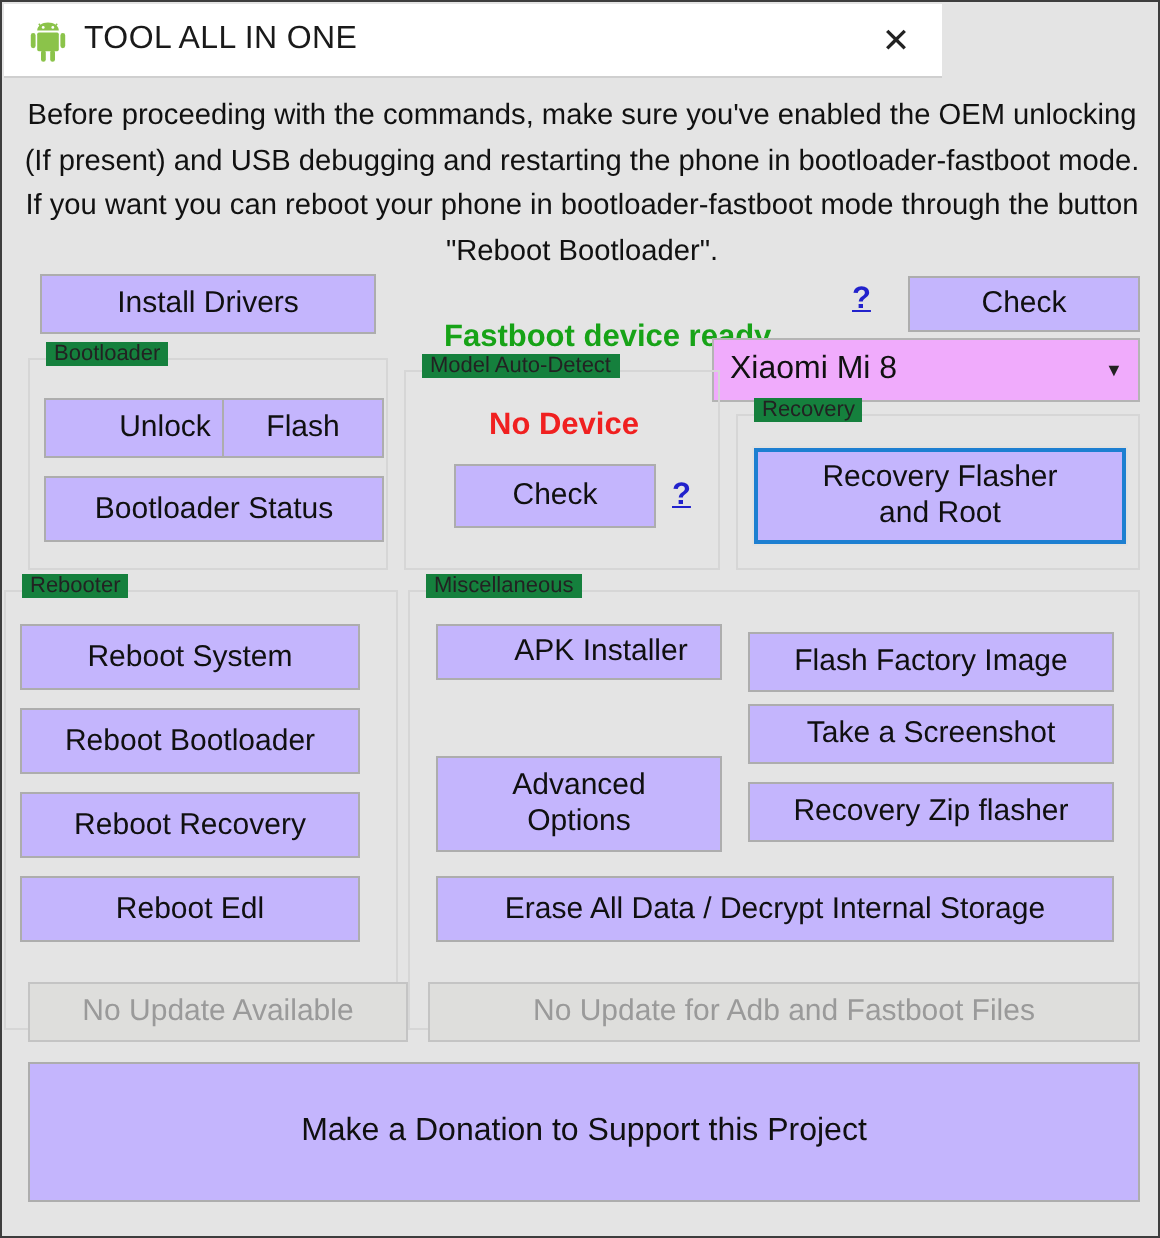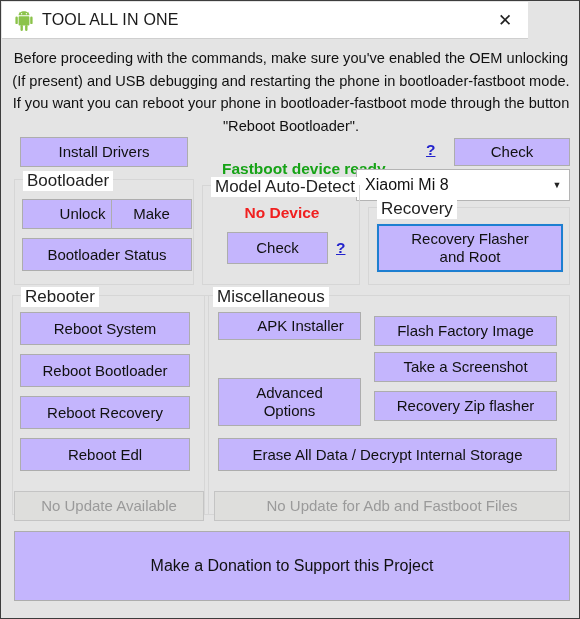--- a/index.html
+++ b/index.html
@@ -17,21 +17,21 @@
     box-sizing: border-box;
     border: 1px solid #3d3d3d;
     background: #e4e4e4;
     overflow: hidden;
   }
 
   
   .titlebar {
     position: absolute;
     left: 1px; top: 1px;
-    width: 526px; height: 37px;
+    width: 469px; height: 37px;
     background: #ffffff;
     border-bottom: 1px solid #cfcfcf;
     box-sizing: border-box;
   }
   .title-icon {
     position: absolute;
     left: 12px; top: 8px;
     width: 20px; height: 22px;
   }
   .title-text {
@@ -107,23 +107,23 @@
   
   .group {
     position: absolute;
     box-sizing: border-box;
     border: 1px solid #d6d6d6;
     background: transparent;
   }
   .group > .legend {
     position: absolute;
     top: -9px; left: 8px;
-    background: #ffffff;
+    background: #15803d;
     padding: 0 4px;
-    font-size: 17px;
+    font-size: 11px;
     color: #222;
     white-space: nowrap;
   }
 
   
   .status-ready {
     position: absolute;
     font-weight: bold;
     font-size: 15.5px;
     color: #17a317;
@@ -144,21 +144,21 @@
     color: #2222cc;
     text-decoration: underline;
     cursor: pointer;
     user-select: none;
   }
 
   
   .combo {
     position: absolute;
     box-sizing: border-box;
-    background: #ffffff;
+    background: #f0abfc;
     border: 1px solid #b4b4b4;
     display: flex;
     align-items: center;
     cursor: pointer;
   }
   .combo .combo-value {
     flex: 1;
     padding-left: 8px;
     font-size: 16px;
     color: #111;
@@ -210,38 +210,38 @@
     <div class="btn" style="left:452px; top:99px; width:116px; height:28px;">Check</div>
 
     <div class="combo" style="left:354px; top:130px; width:214px; height:32px;">
       <div class="combo-value">Xiaomi Mi 8</div>
       <div class="combo-arrow">▼</div>
     </div>
 
     <div class="group" style="left:12px; top:140px; width:180px; height:106px;">
       <div class="legend">Bootloader</div>
       <div class="btn" style="left:7px; top:19px; width:104px; height:30px;padding-left:19px;">Unlock</div>
-      <div class="btn" style="left:96px; top:19px; width:81px; height:30px;">Make</div>
+      <div class="btn" style="left:96px; top:19px; width:81px; height:30px;">Flash</div>
       <div class="btn" style="left:7px; top:58px; width:170px; height:33px;">Bootloader Status</div>
     </div>
 
     <div class="group" style="left:200px; top:146px; width:158px; height:100px;">
       <div class="legend">Model Auto-Detect</div>
       <div class="status-nodevice" style="left:0px; top:18px; width:158px;">No Device</div>
       <div class="btn" style="left:24px; top:46px; width:101px; height:32px;">Check</div>
       <div class="help-link" style="left:133px; top:53px;">?</div>
     </div>
 
     <div class="group" style="left:366px; top:168px; width:202px; height:78px;">
       <div class="legend">Recovery</div>
       <div class="btn focus" style="left:8px; top:16px; width:186px; height:48px;">Recovery Flasher
 and Root</div>
     </div>
 
-    <div class="group" style="left:10px; top:256px; width:197px; height:220px;">
+    <div class="group" style="left:0; top:256px; width:197px; height:220px;">
       <div class="legend">Rebooter</div>
       <div class="btn" style="left:7px; top:16px; width:170px; height:33px;">Reboot System</div>
       <div class="btn" style="left:7px; top:58px; width:170px; height:33px;">Reboot Bootloader</div>
       <div class="btn" style="left:7px; top:100px; width:170px; height:33px;">Reboot Recovery</div>
       <div class="btn" style="left:7px; top:142px; width:170px; height:33px;">Reboot Edl</div>
     </div>
 
     <div class="group" style="left:202px; top:256px; width:366px; height:220px;">
       <div class="legend">Miscellaneous</div>
 

